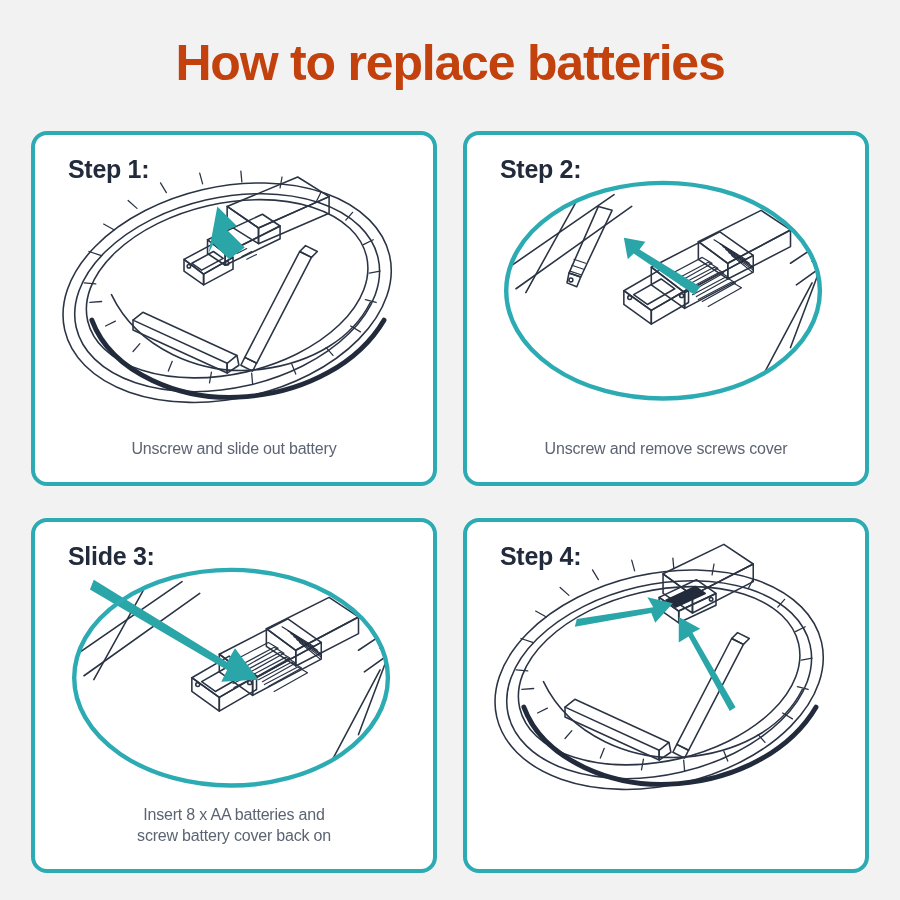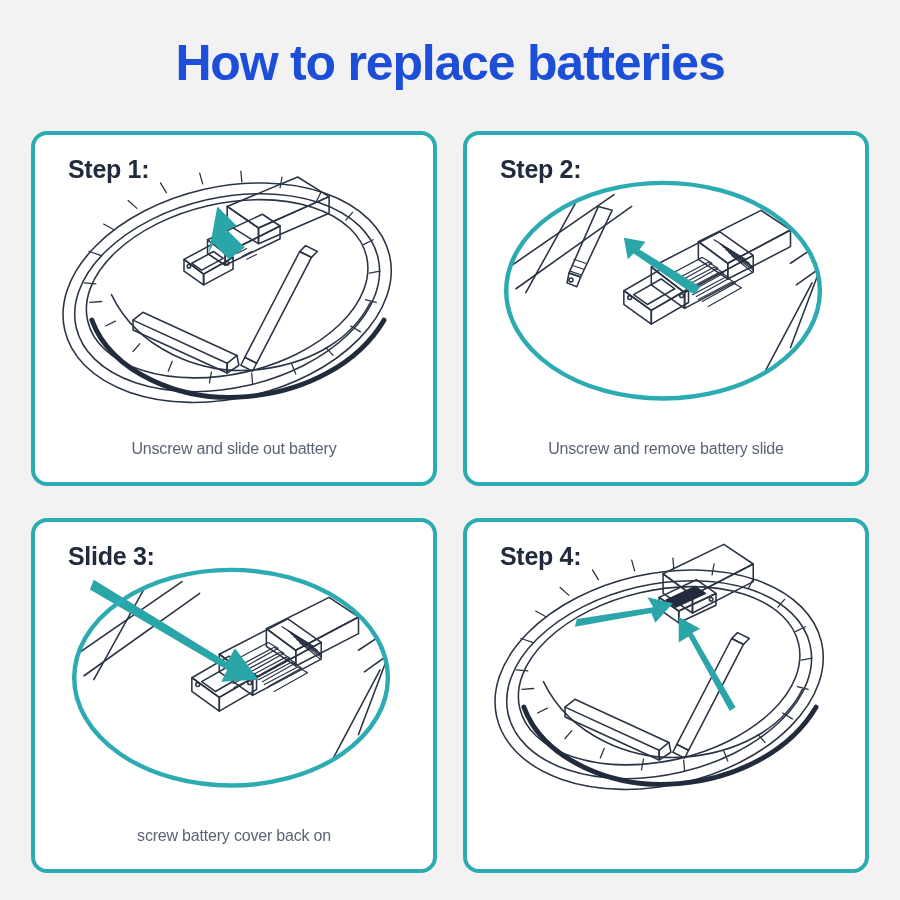--- a/index.html
+++ b/index.html
@@ -22,21 +22,21 @@
   .page-title {
     position: absolute;
     top: 34px;
     left: 0;
     width: 900px;
     text-align: center;
     font-family: "Liberation Sans", sans-serif;
     font-size: 50px;
     font-weight: bold;
     letter-spacing: -1.2px;
-    color: #1d4ed8;
+    color: #c2410c;
     white-space: nowrap;
   }
   .grid {
     position: absolute;
     top: 131px;
     left: 31px;
     width: 838px;
     height: 742px;
     display: grid;
     grid-template-columns: 406px 406px;
@@ -243,21 +243,21 @@
 
           <g fill="#2aa5a8">
             <path d="M238 144 L176 106 L182 98 L160 94 L164 116 L170 110 L232 152 Z"></path>
           </g>
 
           <ellipse cx="200" cy="148" rx="160" ry="110" fill="none" stroke="#2cabb3" stroke-width="4.5"></ellipse>
         </svg>
       </div>
 
       <div class="caption">
-        <span class="ln">Unscrew and remove battery slide</span>
+        <span class="ln">Unscrew and remove screws cover</span>
         <span class="ln"></span>
       </div>
     </div>
 
     <div class="card">
       <div class="step-label">Slide 3:</div>
 
       <div class="illus">
         <svg viewBox="0 0 406 268" xmlns="http://www.w3.org/2000/svg">
           <defs>
@@ -314,20 +314,21 @@
           </g>
 
           <g fill="#2aa5a8">
             <path d="M60 48 L196 132 L204 118 L228 150 L190 152 L196 140 L56 58 Z"></path>
           </g>
           <ellipse cx="200" cy="148" rx="160" ry="110" fill="none" stroke="#2cabb3" stroke-width="4.5"></ellipse>
         </svg>
       </div>
 
       <div class="caption">
+        <span class="ln">Insert 8 x AA batteries and</span>
         <span class="ln">screw battery cover back on</span>
       </div>
     </div>
 
     <div class="card">
       <div class="step-label">Step 4:</div>
 
       <div class="illus">
         <svg viewBox="0 0 406 268" xmlns="http://www.w3.org/2000/svg">
           <g fill="none" stroke="#2b3445" stroke-width="1.6" stroke-linejoin="round" stroke-linecap="round">

